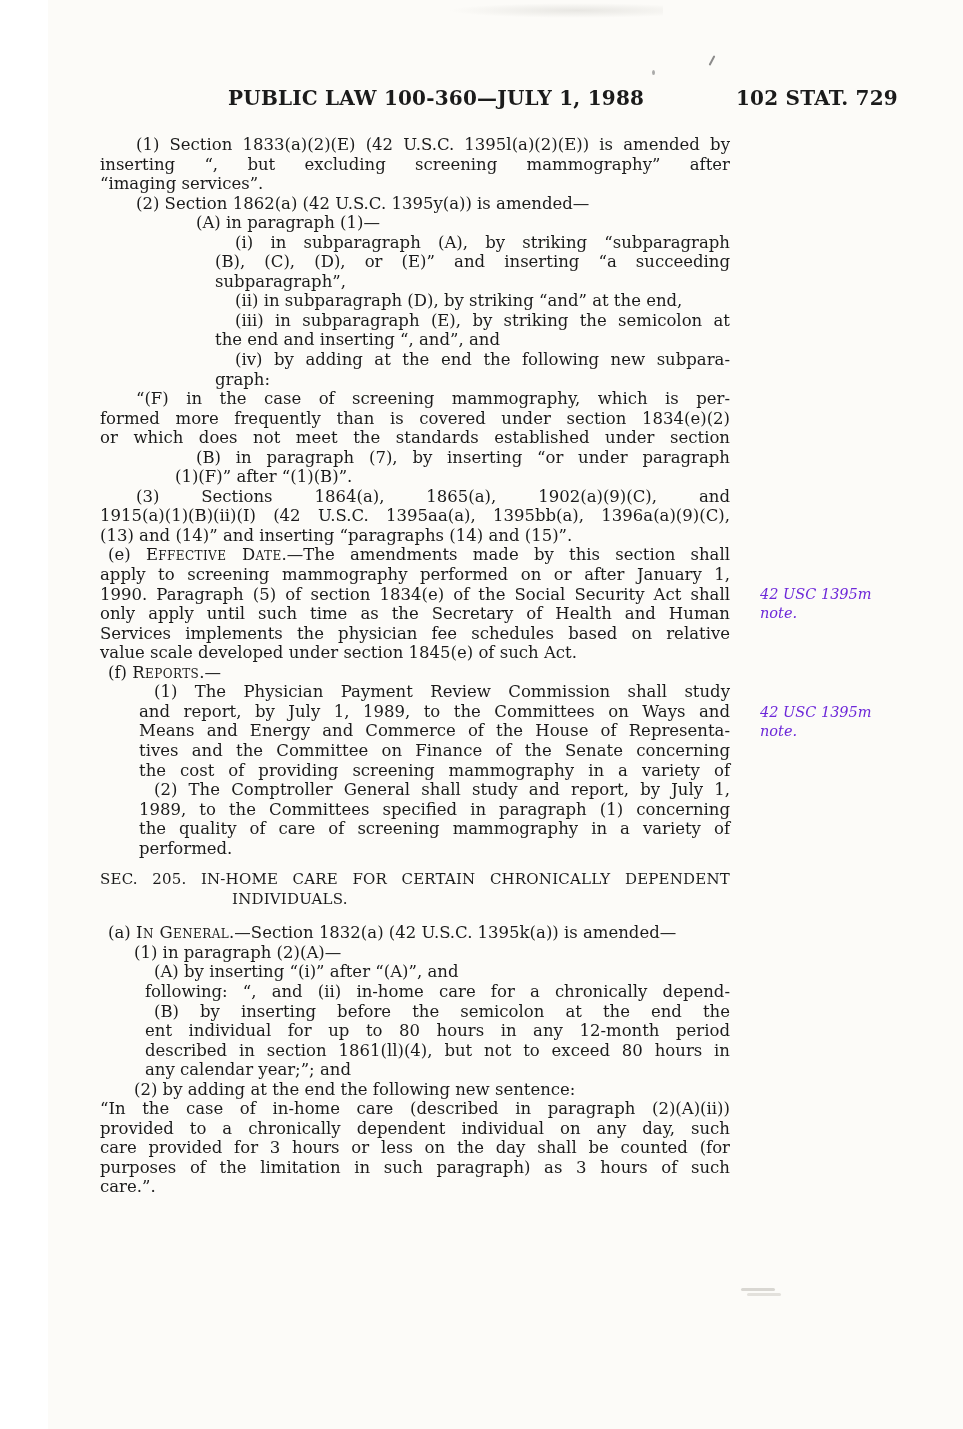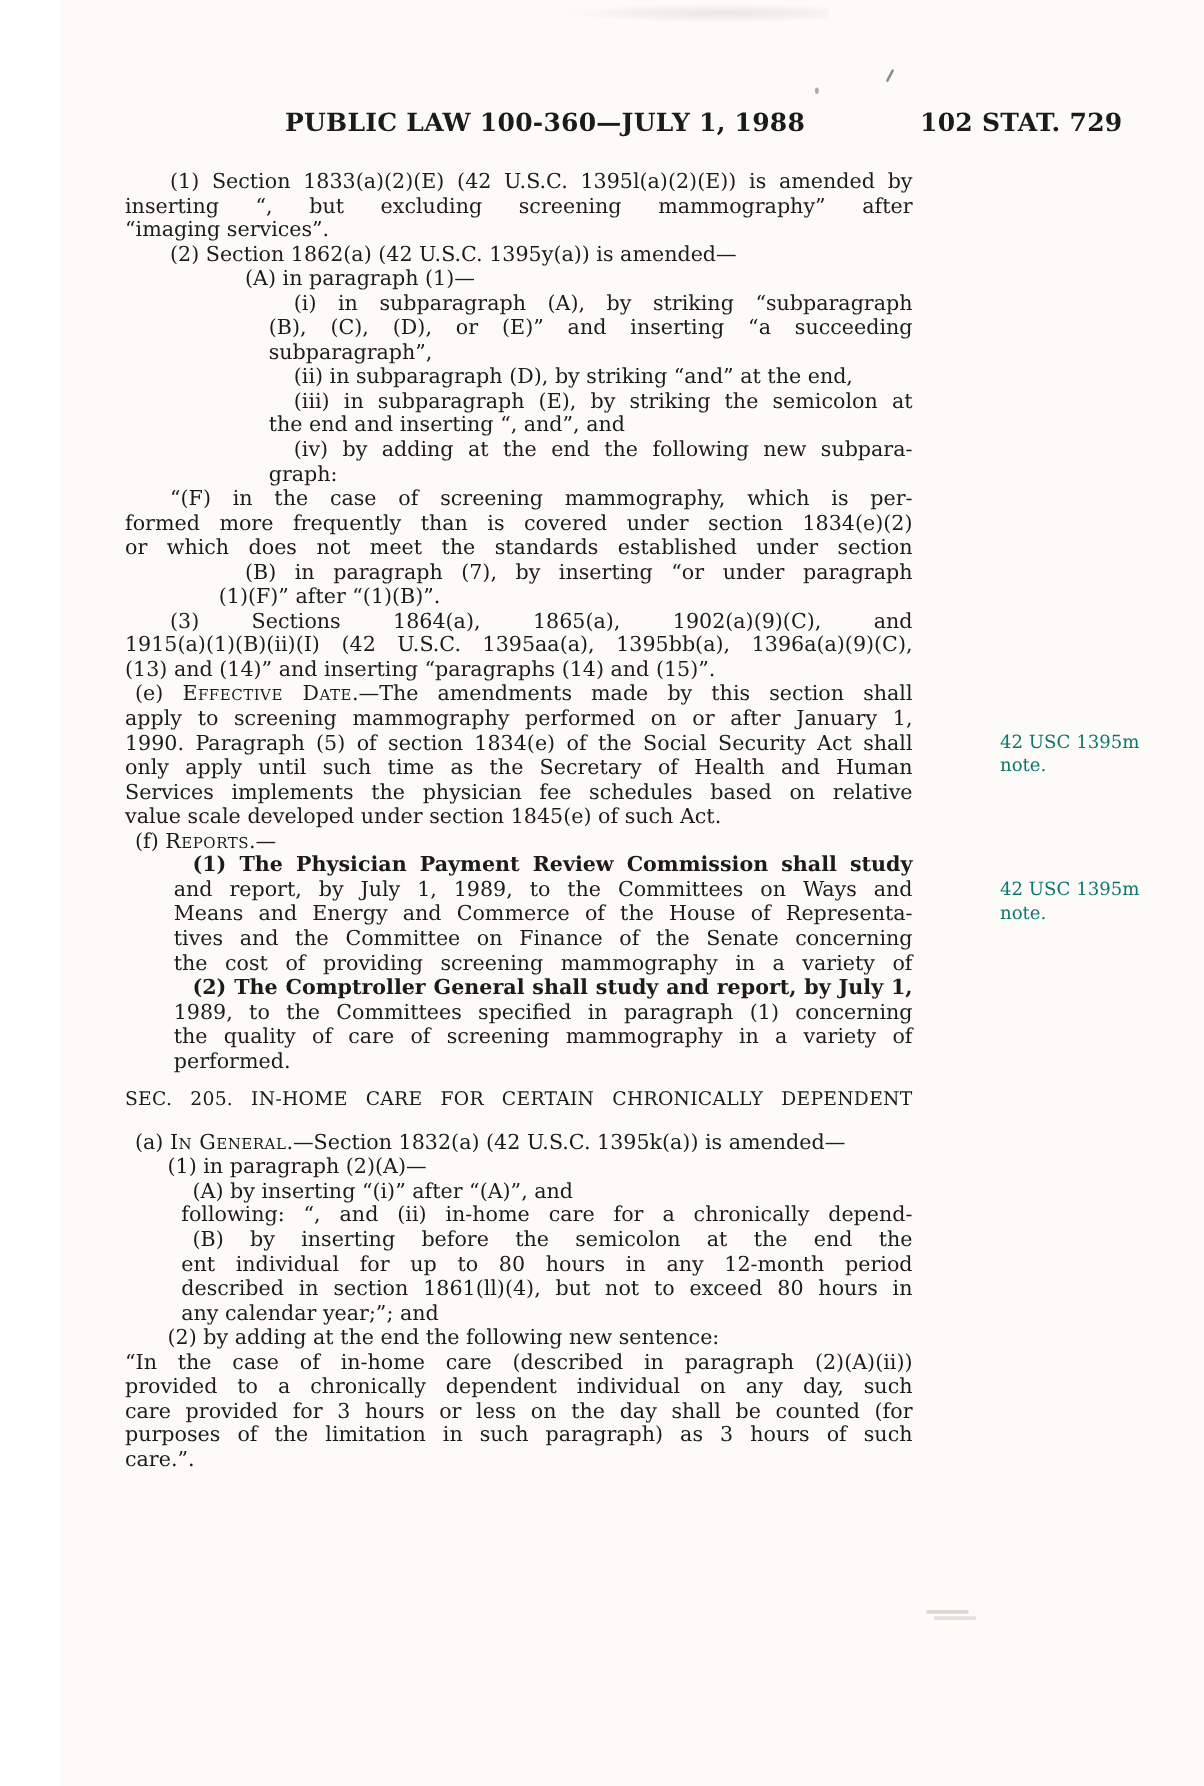--- a/index.html
+++ b/index.html
@@ -23,29 +23,29 @@
     text-rendering:optimizeLegibility;
   }
   .ln { text-align:justify; text-align-last:justify; min-height:19.55px; }
   .ln.last { text-align-last:left; }
   .sc { font-variant-caps:small-caps; letter-spacing:.4px; }
   
   .blk-l1    .ln { padding-left:0; }    .blk-l1    .ln.first { padding-left:36px; }
   .blk-l2    .ln { padding-left:75px; } .blk-l2    .ln.first { padding-left:96px; }
   .blk-l3    .ln { padding-left:115px; }.blk-l3    .ln.first { padding-left:135px; }
   .blk-sub   .ln { padding-left:0; }    .blk-sub   .ln.first { padding-left:8px; }
-  .blk-f1    .ln { padding-left:39px; } .blk-f1    .ln.first { padding-left:54px;font-weight:bold; }
+  .blk-f1    .ln { padding-left:39px; } .blk-f1    .ln.first { padding-left:54px; }
   .blk-a1    .ln { padding-left:0; }    .blk-a1    .ln.first { padding-left:34px; }
   .blk-aAB   .ln { padding-left:45px; } .blk-aAB   .ln.first { padding-left:54px; }
   .blk-flush .ln { padding-left:0; }    .blk-flush .ln.first { padding-left:0; }
   .blk-heading { font-weight:normal; font-size:15px; margin-top:12px; margin-bottom:14px; letter-spacing:.2px; }
   .blk-heading .ln { padding-left:0; }
   .blk-heading .ln + .ln { padding-left:132px; }
   
-  .margin-note { position:absolute; left:752px; width:150px; font-size:14.5px; line-height:19px; color:#0f766e; }
+  .margin-note { position:absolute; left:712px; width:150px; font-size:14.5px; line-height:19px; color:#6d28d9;font-style:italic; }
   .note-1 { top:585px; } .note-2 { top:703px; }
   
   .smudge { position:absolute; pointer-events:none; }
   .smudge-top { left:400px; top:3px; width:215px; height:15px;
     background:radial-gradient(ellipse at 60% 50%, rgba(160,158,150,.22), rgba(160,158,150,0) 70%); }
   .mark-dot { left:604px; top:70px; width:3px; height:5px; background:#8f8f8f; border-radius:50%; opacity:.75; }
   .mark-slash { left:663px; top:55px; width:2px; height:11px; background:#6f6f6f; transform:rotate(28deg); opacity:.8; border-radius:1px; }
   .mark-dash { left:693px; top:1288px; width:34px; height:3px; background:#d9d7d2; border-radius:2px; box-shadow:6px 5px 0 #e3e1dc; }
 </style>
 </head>
@@ -119,20 +119,21 @@
         <div class="ln">the cost of providing screening mammography in a variety of</div>
       </div>
       <div class="blk blk-f1">
         <div class="ln first">(2) The Comptroller General shall study and report, by July 1,</div>
         <div class="ln">1989, to the Committees specified in paragraph (1) concerning</div>
         <div class="ln">the quality of care of screening mammography in a variety of</div>
         <div class="ln last">performed.</div>
       </div>
       <div class="blk blk-heading">
         <div class="ln first">SEC. 205. IN-HOME CARE FOR CERTAIN CHRONICALLY DEPENDENT</div>
+        <div class="ln last">INDIVIDUALS.</div>
       </div>
       <div class="blk blk-sub">
         <div class="ln first last">(a) <span class="sc">In General</span>.—Section 1832(a) (42 U.S.C. 1395k(a)) is amended—</div>
       </div>
       <div class="blk blk-a1">
         <div class="ln first last">(1) in paragraph (2)(A)—</div>
       </div>
       <div class="blk blk-aAB">
         <div class="ln first last">(A) by inserting “(i)” after “(A)”, and</div>
       </div>

